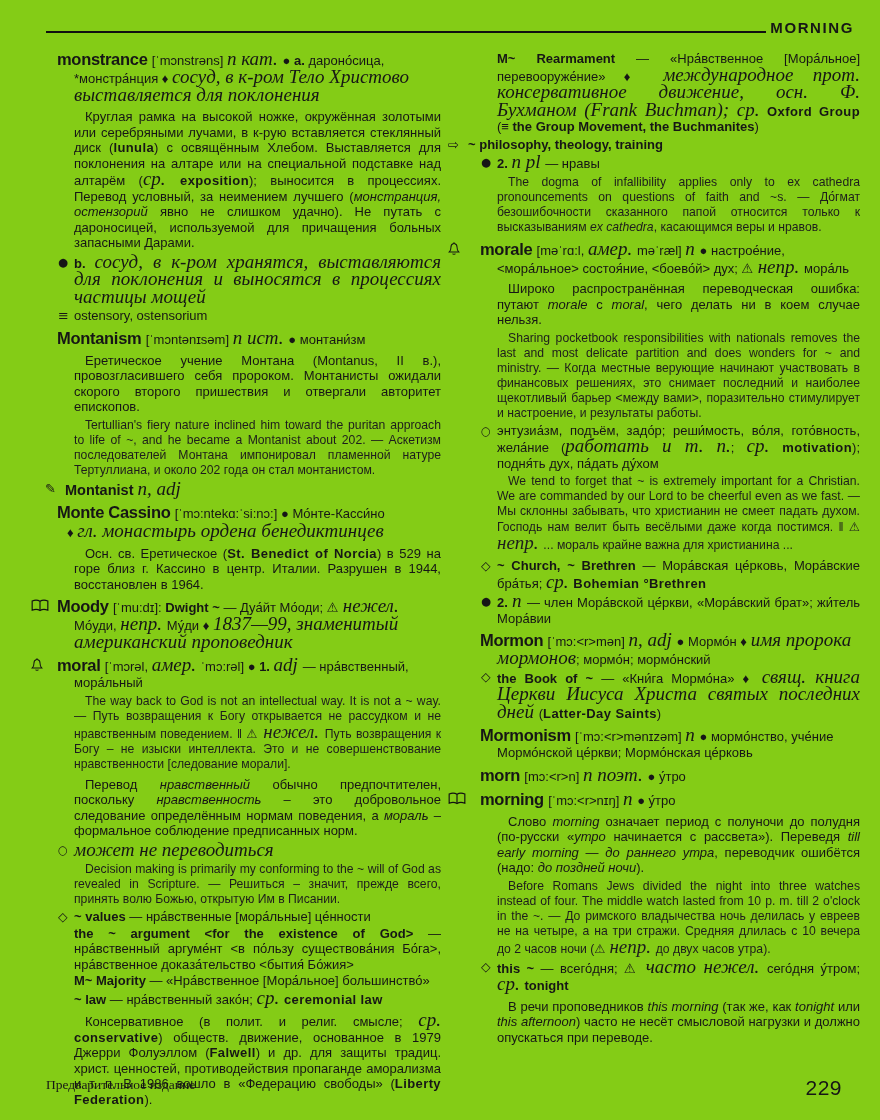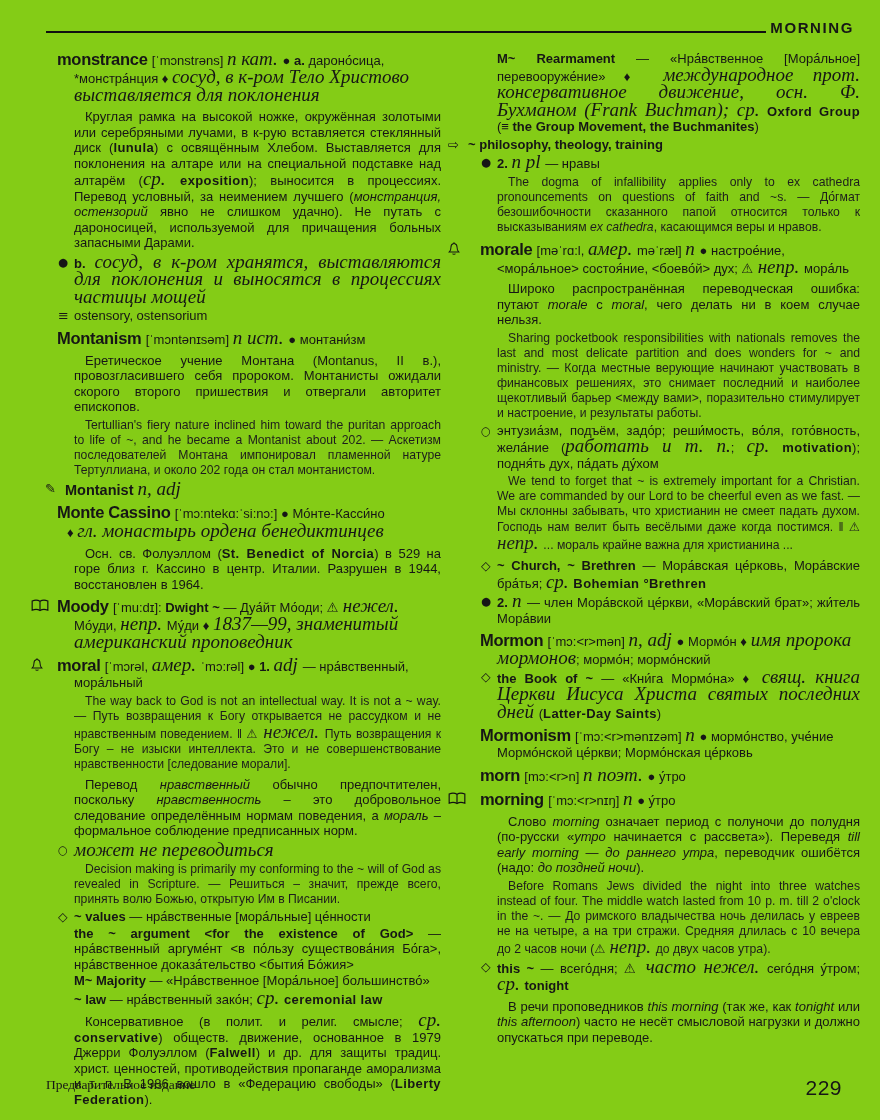--- a/index.html
+++ b/index.html
@@ -64,21 +64,21 @@
         </div>
         <div class="entry">
           <div class="blk blk-hw"><span class="seg-hw">Montanism </span><span class="seg-t">[ˈmɔntənɪsəm] </span><span class="seg-ri">n ист. </span><span class="seg-t">● монтани́зм</span></div>
           <div class="blk blk-para"><span class="seg-t">Еретическое учение Монтана (Montanus, II в.), провозгласившего себя пророком. Монтанисты ожидали скорого второго пришествия и отвергали авторитет епископов.</span></div>
           <div class="blk blk-ex"><span class="seg-t">Tertullian's fiery nature inclined him toward the puritan approach to life of ~, and he became a Montanist about 202. — Аскетизм последователей Монтана импонировал пламенной натуре Тертуллиана, и около 202 года он стал монтанистом.</span></div>
           <div class="blk blk-deriv"><span class="mk mk-deriv">✎</span><span class="seg-b">Montanist </span><span class="seg-ri">n, adj</span></div>
         </div>
         <div class="entry">
           <div class="blk blk-hw"><span class="seg-hw">Monte Cassino </span><span class="seg-t">[ˈmɔ:ntekɑ:ˈsi:nɔ:] ● Мо́нте-Касси́но</span></div>
           <div class="blk blk-sub"><span class="seg-t">♦ </span><span class="seg-ri">гл. монастырь ордена бенедиктинцев</span></div>
-          <div class="blk blk-para"><span class="seg-t">Осн. св. Фолуэллом (</span><span class="seg-en">St. Benedict of Norcia</span><span class="seg-t">) в 529 на горе близ г. Кассино в центр. Италии. Разрушен в 1944, восстановлен в 1964.</span></div>
+          <div class="blk blk-para"><span class="seg-t">Осн. св. Еретическое (</span><span class="seg-en">St. Benedict of Norcia</span><span class="seg-t">) в 529 на горе близ г. Кассино в центр. Италии. Разрушен в 1944, восстановлен в 1964.</span></div>
         </div>
         <div class="entry">
           <span class="entry-icon"><svg viewBox="0 0 20 14" width="18" height="13">
               <path d="M10 2.4 C7.6 0.8 4.2 0.8 1.3 2 L1.3 12.2 C4.2 11 7.6 11 10 12.6 C12.4 11 15.8 11 18.7 12.2 L18.7 2 C15.8 0.8 12.4 0.8 10 2.4 Z" fill="none" stroke="#121212" stroke-width="1.3"></path>
               <path d="M10 2.4 L10 12.6" fill="none" stroke="#121212" stroke-width="1.3"></path>
             </svg></span>
           <div class="blk blk-hw"><span class="seg-hw">Moody </span><span class="seg-t">[ˈmu:dɪ]: </span><span class="seg-b">Dwight ~ </span><span class="seg-t">— Дуа́йт Мо́оди; </span><span class="seg-warn">⚠ </span><span class="seg-ri">нежел. </span><span class="seg-t">Мо́уди, </span><span class="seg-ri">непр. </span><span class="seg-t">Му́ди ♦ </span><span class="seg-ri">1837—99, знаменитый американский проповедник</span></div>
         </div>
         <div class="entry">
           <span class="entry-icon"><svg viewBox="0 0 13 15" width="12" height="14">

